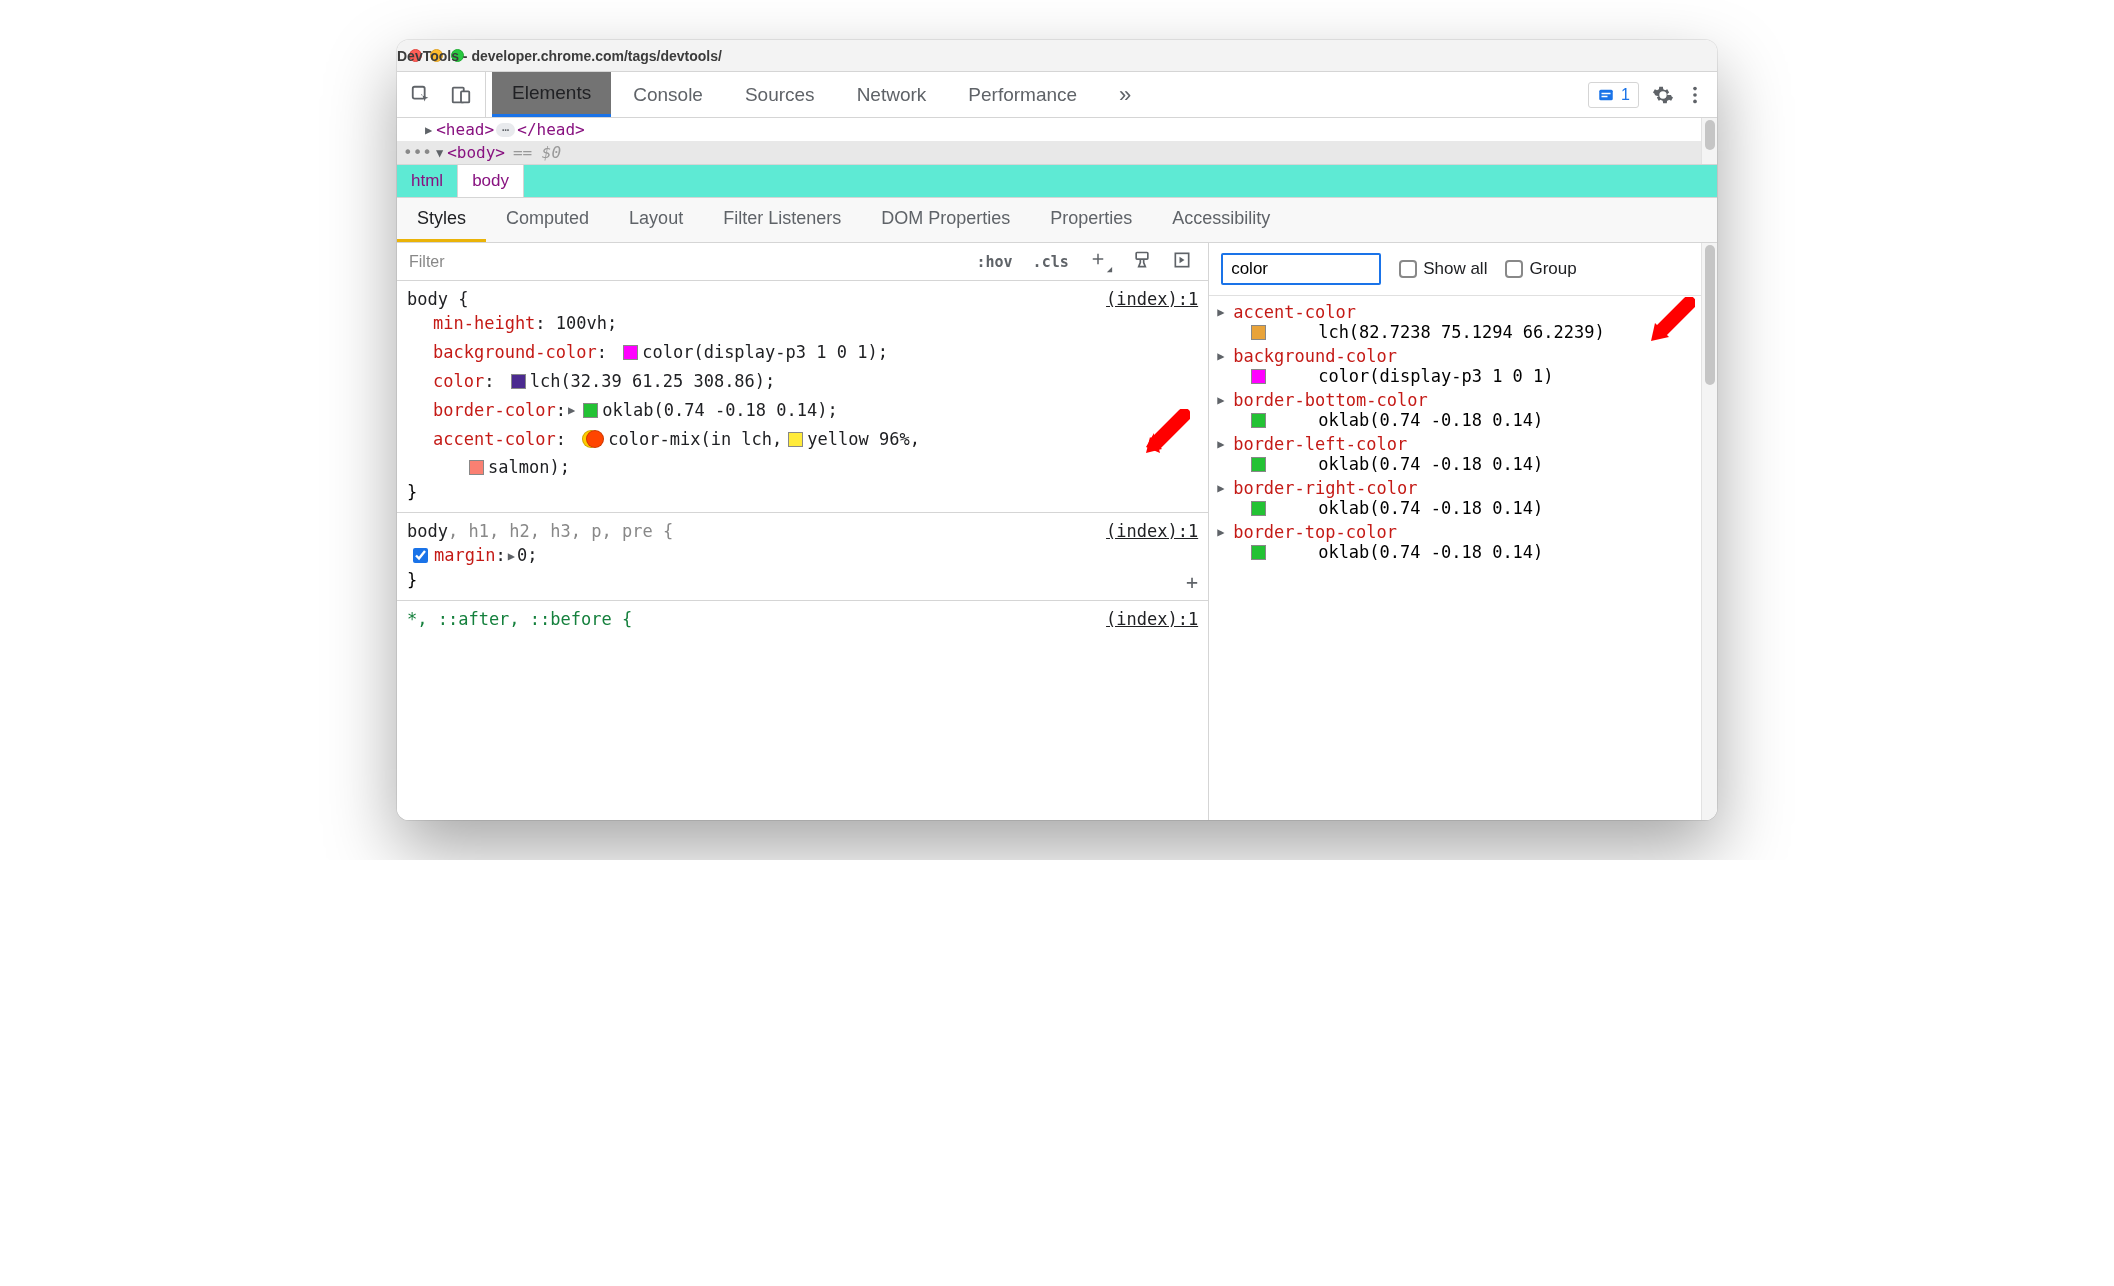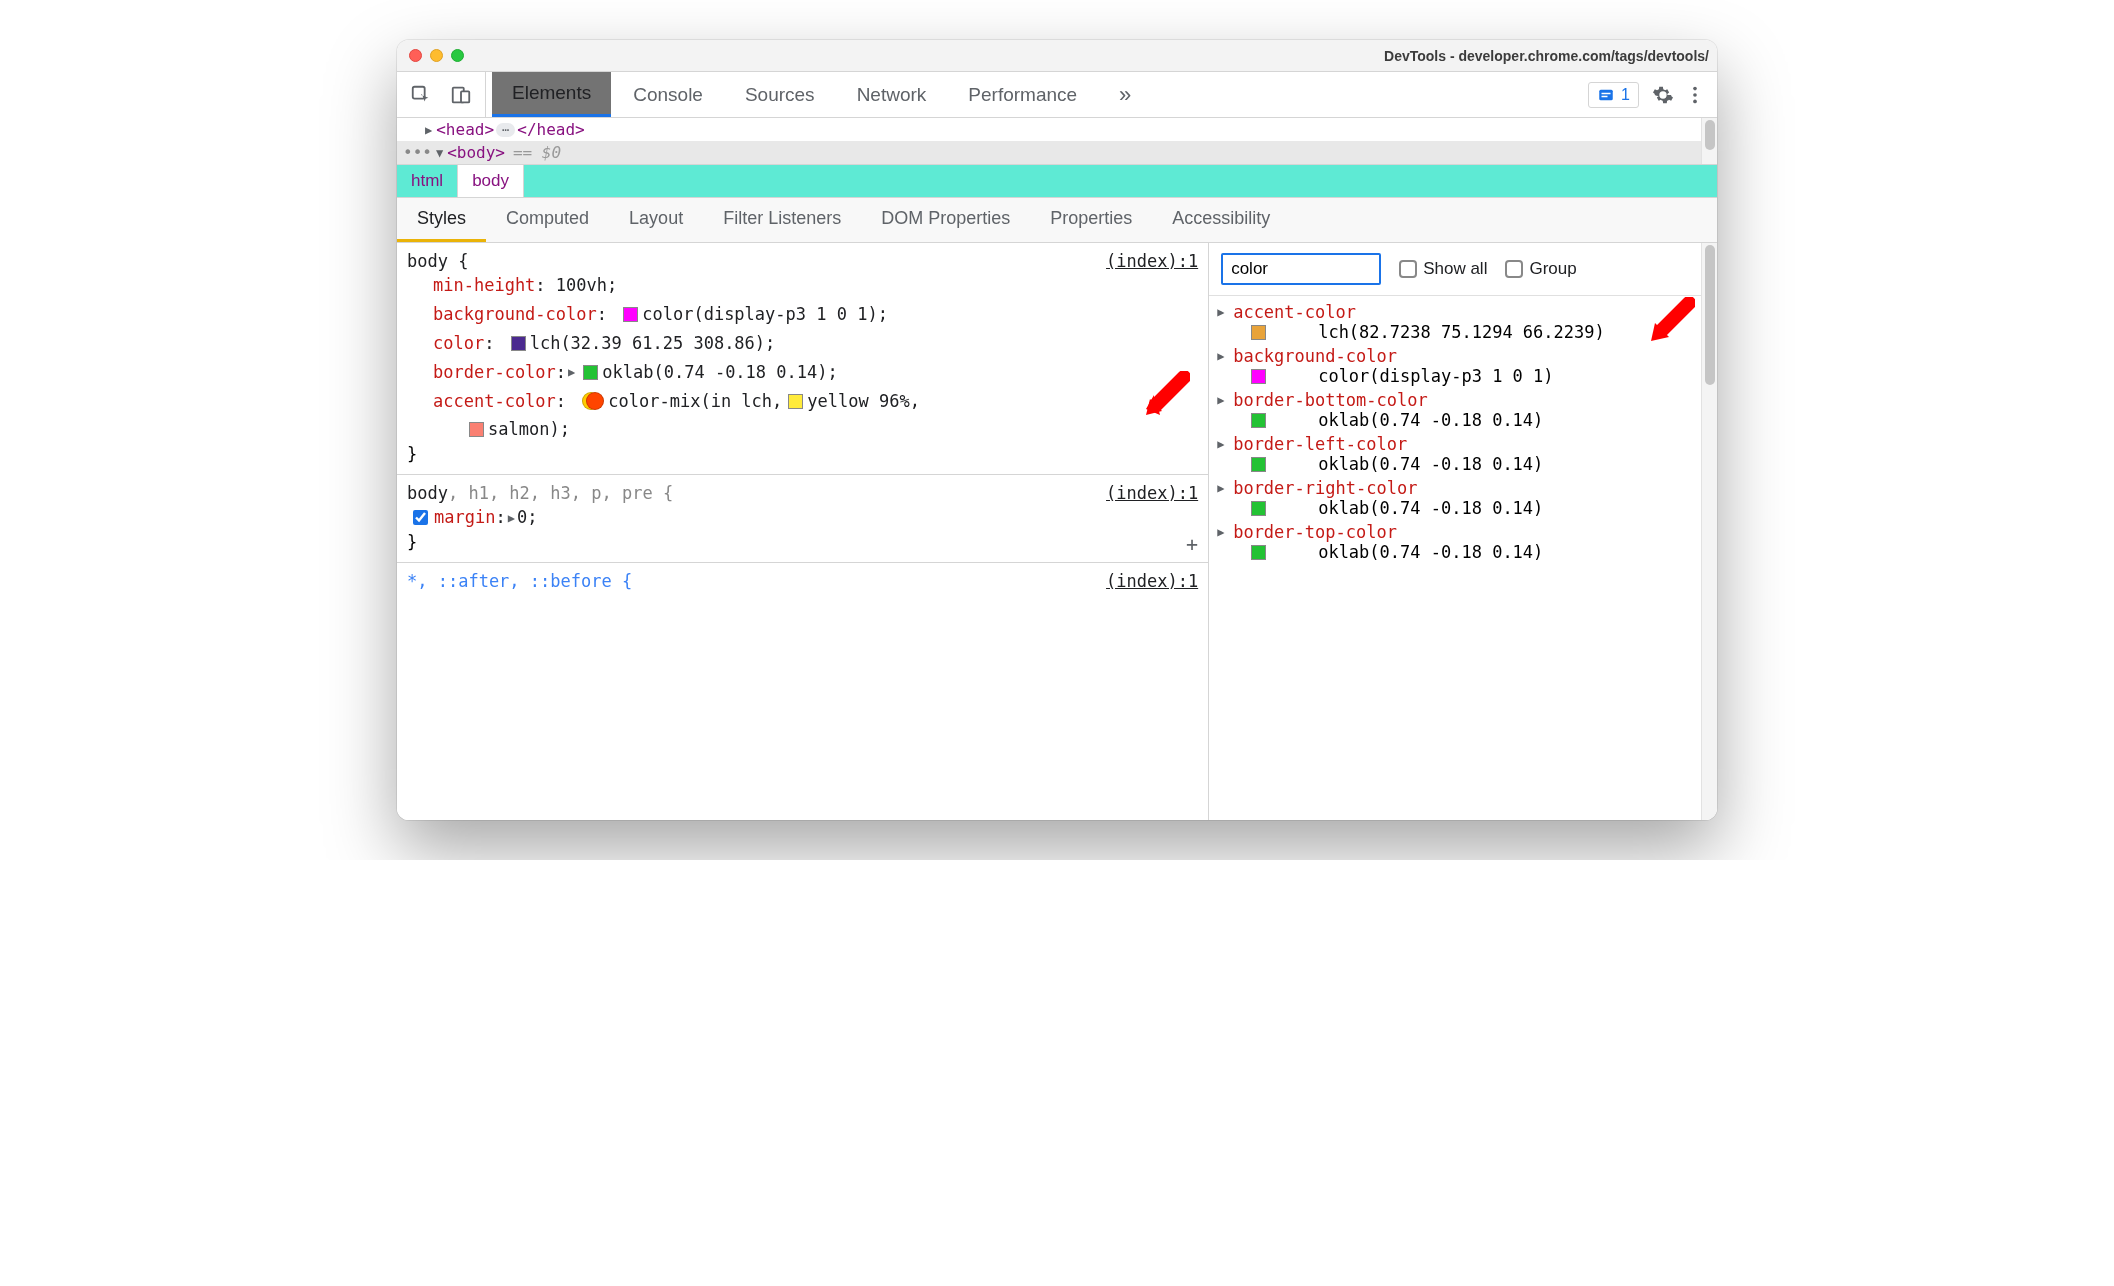--- a/index.html
+++ b/index.html
@@ -31,21 +31,21 @@
     align-items: center;
     padding: 0 12px;
     position: relative;
   }
   .traffic { display: flex; gap: 8px; }
   .dot { width: 13px; height: 13px; border-radius: 50%; }
   .dot.red { background: #ff5f57; border:1px solid #e24640;}
   .dot.yellow { background: #febc2e; border:1px solid #dfa023;}
   .dot.green { background: #28c840; border:1px solid #1fad32;}
   .title-text {
-    position: absolute; left:0; right:8px; text-align:right;
+    position: absolute; left:0; right:8px; text-align:left;
     font-size: 14px; font-weight: 600; color: #3c3c3c;
   }
   
   .main-toolbar {
     height: 46px;
     border-bottom: 1px solid #d5d5d5;
     display: flex;
     align-items: stretch;
     background: #fff;
   }
@@ -273,20 +273,44 @@
     <div class="sub-tab">Layout</div>
     <div class="sub-tab">Filter Listeners</div>
     <div class="sub-tab">DOM Properties</div>
     <div class="sub-tab">Properties</div>
     <div class="sub-tab">Accessibility</div>
   </div>
 
   <div class="split">
 
     <div class="pane-left">
+      <div class="filter-row">
+        <input class="filter-input" placeholder="Filter" style="">
+        <div class="filter-actions">
+          <span class="filter-btn">:hov</span>
+          <span class="filter-btn">.cls</span>
+          <span class="filter-btn">
+            <svg width="18" height="18" viewBox="0 0 24 24" stroke="#5f6368" stroke-width="2">
+                <path d="M12 5v14M5 12h14"></path>
+              </svg><span style="font-size:9px; vertical-align:sub;">◢</span>
+          </span>
+          <span class="filter-btn">
+            <svg width="20" height="20" viewBox="0 0 24 24" fill="none" stroke="#5f6368" stroke-width="2">
+                <rect x="5" y="3" width="14" height="8" rx="1"></rect>
+                <path d="M10 11v4l-2 5h8l-2-5v-4"></path>
+              </svg>
+          </span>
+          <span class="filter-btn">
+            <svg width="20" height="20" viewBox="0 0 24 24" fill="none" stroke="#5f6368" stroke-width="2">
+                <rect x="4" y="4" width="16" height="16"></rect>
+                <path d="M9 8l6 4-6 4z" fill="#5f6368" stroke="none"></path>
+              </svg>
+          </span>
+        </div>
+      </div>
 
       <div class="rules" style="position:relative;">
 
         <div class="rule-block">
           <div class="rule-header">
             <span class="selector">body {</span>
             <span class="source-link">(index):1</span>
           </div>
           <div class="decl">
             <span class="prop">min-height</span>
@@ -354,21 +378,21 @@
             <span class="expand-tri">▶</span>
             <span class="val">0</span>
               <span class="semi">;</span>
           </div>
           <div class="closebrace">}</div>
           <div class="add-btn">+</div>
         </div>
 
         <div class="rule-block" style="border-bottom:none;">
           <div class="rule-header">
-            <span class="selector dim-sel" style="color:#3b82f6;">*, ::after, ::before {</span>
+            <span class="selector dim-sel" style="color:#15803d;">*, ::after, ::before {</span>
             <span class="source-link">(index):1</span>
           </div>
         </div>
       </div>
     </div>
 
     <div class="pane-right">
       <div class="scrollbar-fake">
           <div class="scroll-thumb" style="height:140px; top:2px;"></div>
         </div>

